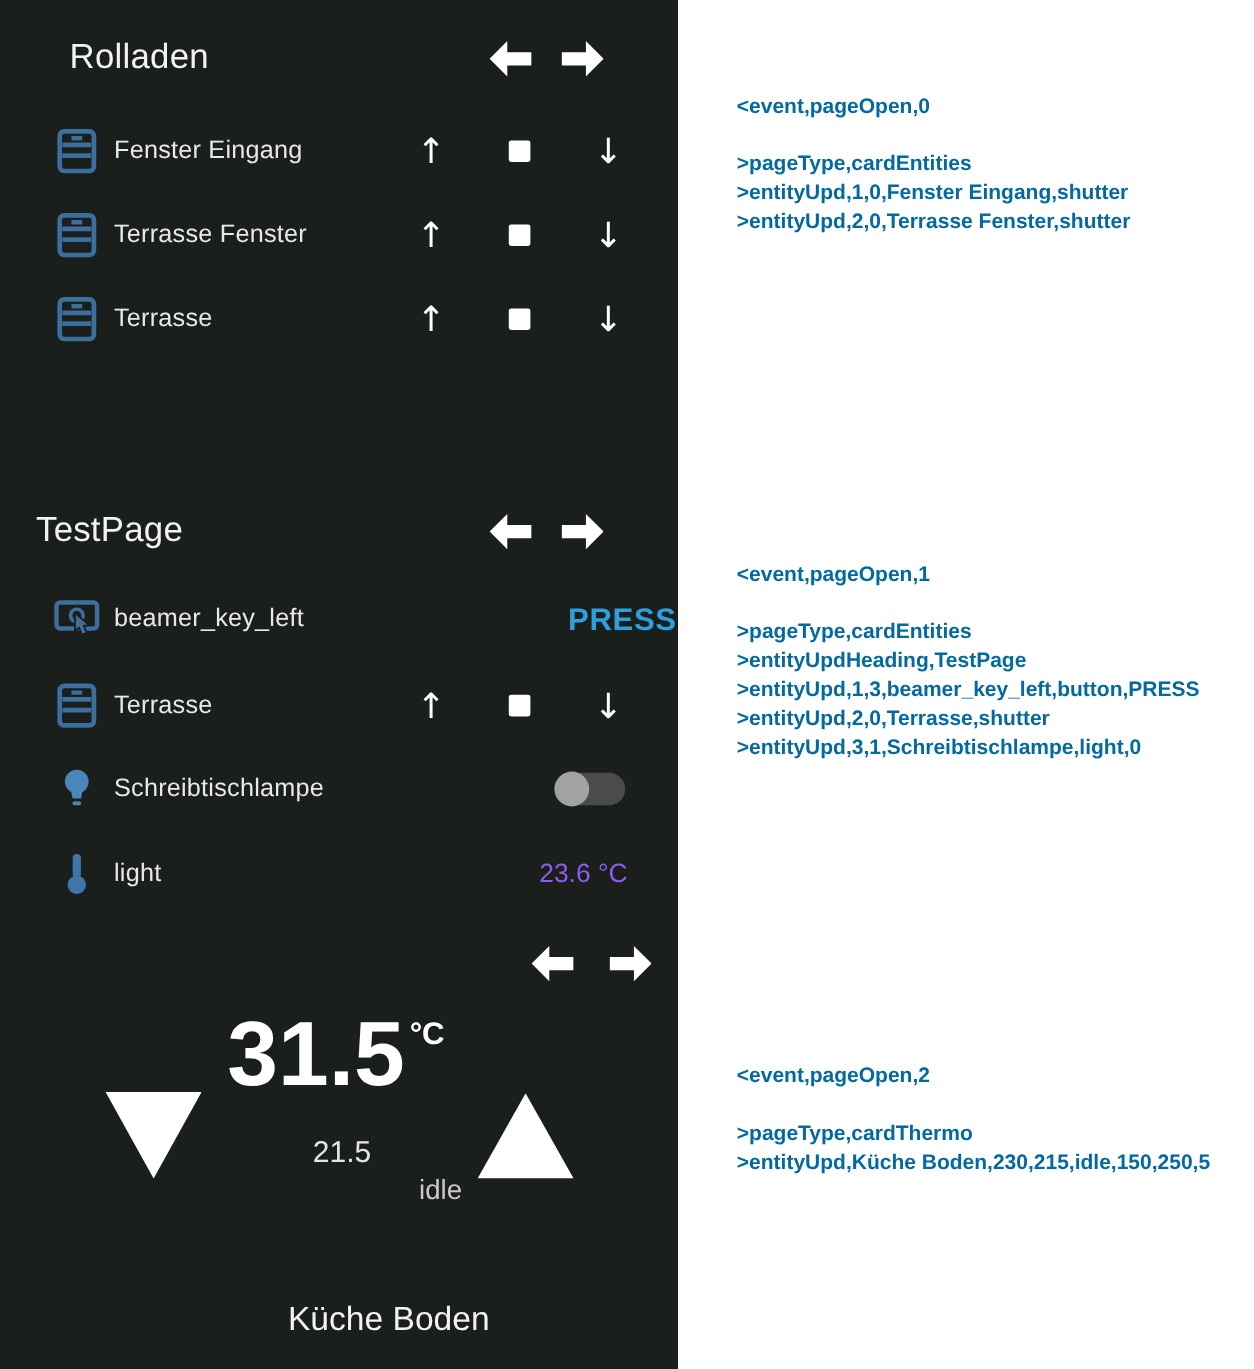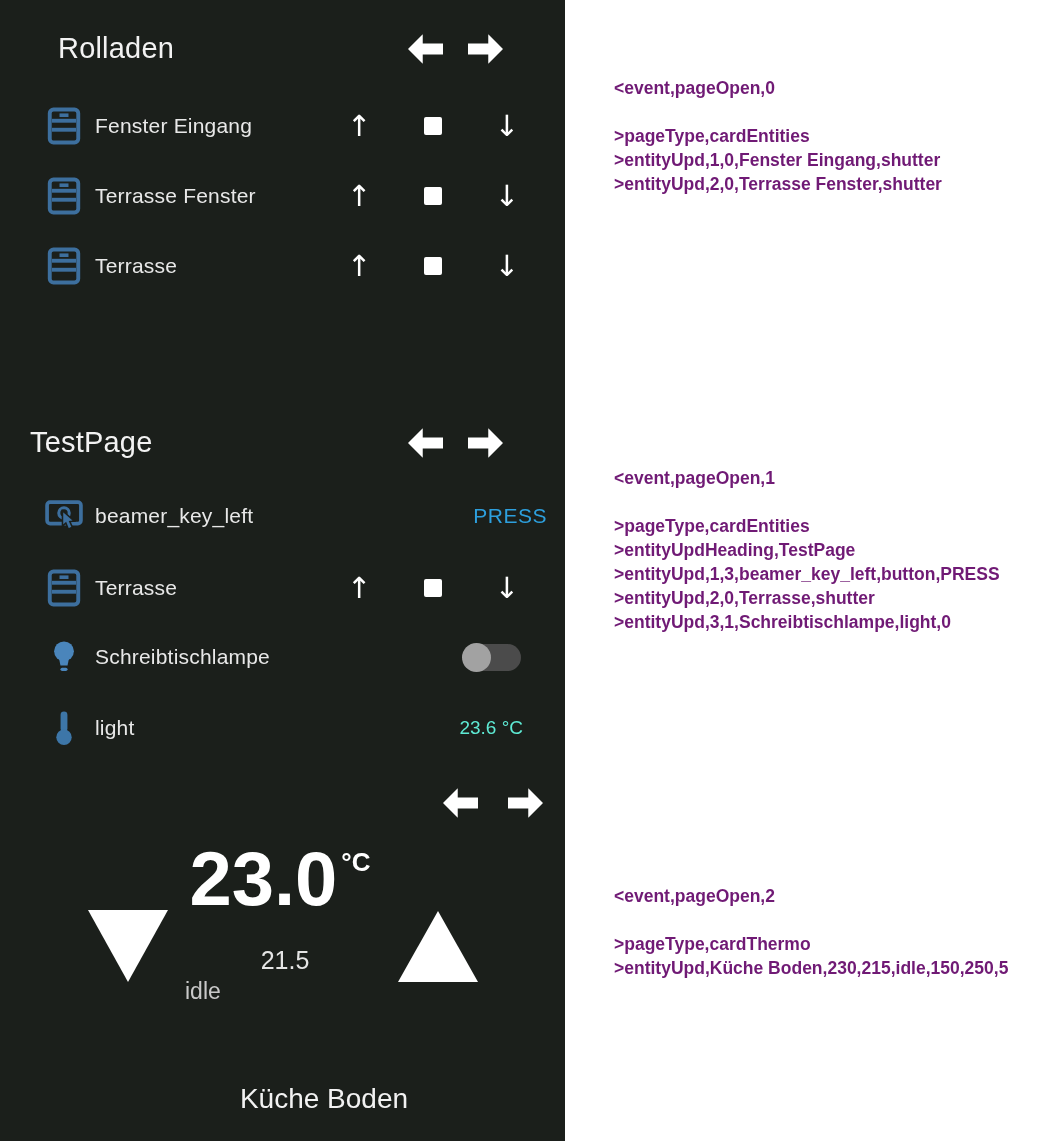--- a/index.html
+++ b/index.html
@@ -16,36 +16,36 @@
   .nav-btn svg{display:block;}
 
   .entity-row{position:absolute;left:0;width:565px;height:70px;display:flex;align-items:center;}
   .entity-icon{position:absolute;left:44px;width:40px;height:44px;display:flex;align-items:center;justify-content:center;}
   .entity-label{position:absolute;left:95px;font-size:21px;color:#e8e8e8;letter-spacing:.2px;white-space:nowrap;}
 
   .shutter-controls{position:absolute;left:347px;width:172px;display:flex;align-items:center;justify-content:space-between;}
   .arrow-glyph{font-family:"DejaVu Sans",sans-serif;font-size:29px;color:#ffffff;line-height:1;cursor:pointer;}
   .stop-square{width:18px;height:18px;background:#ffffff;border-radius:2px;cursor:pointer;}
 
-  .press-label{position:absolute;right:18px;font-size:21px;font-weight:400;color:#2d9fdd;letter-spacing:.5px;cursor:pointer;}
-  .value-label{position:absolute;right:42px;font-size:19px;color:#5eead4;}
+  .press-label{position:absolute;right:1px;font-size:26px;font-weight:700;color:#2d9fdd;letter-spacing:.5px;cursor:pointer;}
+  .value-label{position:absolute;right:42px;font-size:22px;color:#8b5cf6;}
 
   .toggle{position:absolute;right:44px;width:58px;height:27px;background:#4b4b4b;border-radius:14px;cursor:pointer;}
   .toggle-knob{position:absolute;left:-1px;top:-1px;width:29px;height:29px;border-radius:50%;background:#a2a2a2;}
 
   
   .big-temp{position:absolute;left:150px;top:841px;width:260px;text-align:center;color:#ffffff;font-size:76px;font-weight:700;line-height:1;white-space:nowrap;}
   .big-temp .unit{font-size:26px;font-weight:700;vertical-align:super;position:relative;top:-8px;margin-left:4px;}
   .setpoint{position:absolute;left:185px;top:946px;width:200px;text-align:center;font-size:25px;color:#e5e5e5;}
-  .thermo-state{position:absolute;left:185px;top:978px;width:200px;text-align:left;font-size:23px;color:#c9c9c9;}
+  .thermo-state{position:absolute;left:185px;top:978px;width:200px;text-align:right;font-size:23px;color:#c9c9c9;}
   .tri{cursor:pointer;}
   .thermo-title{position:absolute;left:0;top:1083px;width:648px;text-align:center;font-size:28px;color:#f2f2f2;}
 
   
-  .log-block{position:absolute;left:614px;color:#701a75;font-family:"Liberation Sans",sans-serif;font-weight:700;font-size:17.5px;line-height:24px;white-space:nowrap;}
+  .log-block{position:absolute;left:614px;color:#0369a1;font-family:"Liberation Sans",sans-serif;font-weight:700;font-size:17.5px;line-height:24px;white-space:nowrap;}
   .log-event{margin-bottom:24px;}
 </style>
 </head>
 <body>
 
 <div class="stage">
 
   <div class="panel">
 
     <div class="abs card-heading" style="left:26px;top:32px;margin-left:32px;">Rolladen</div>
@@ -187,21 +187,21 @@
             <polygon points="16,0 16,10 38,10 38,22 16,22 16,32 0,16" fill="#ffffff"></polygon>
           </svg>
       </span>
       <span class="nav-btn">
         <svg width="35" height="32" viewBox="0 0 38 32">
             <polygon points="22,0 22,10 0,10 0,22 22,22 22,32 38,16" fill="#ffffff"></polygon>
           </svg>
       </span>
     </div>
 
-    <div class="big-temp"><span>23.0</span><span class="unit">°C</span></div>
+    <div class="big-temp"><span>31.5</span><span class="unit">°C</span></div>
 
     <svg class="abs tri" style="left:88px;top:910px;" width="80" height="72" viewBox="0 0 80 72">
         <polygon points="0,0 80,0 40,72" fill="#ffffff"></polygon>
       </svg>
     <svg class="abs tri" style="left:398px;top:911px;" width="80" height="71" viewBox="0 0 80 71">
         <polygon points="40,0 80,71 0,71" fill="#ffffff"></polygon>
       </svg>
 
     <div class="setpoint">21.5</div>
     <div class="thermo-state">idle</div>

